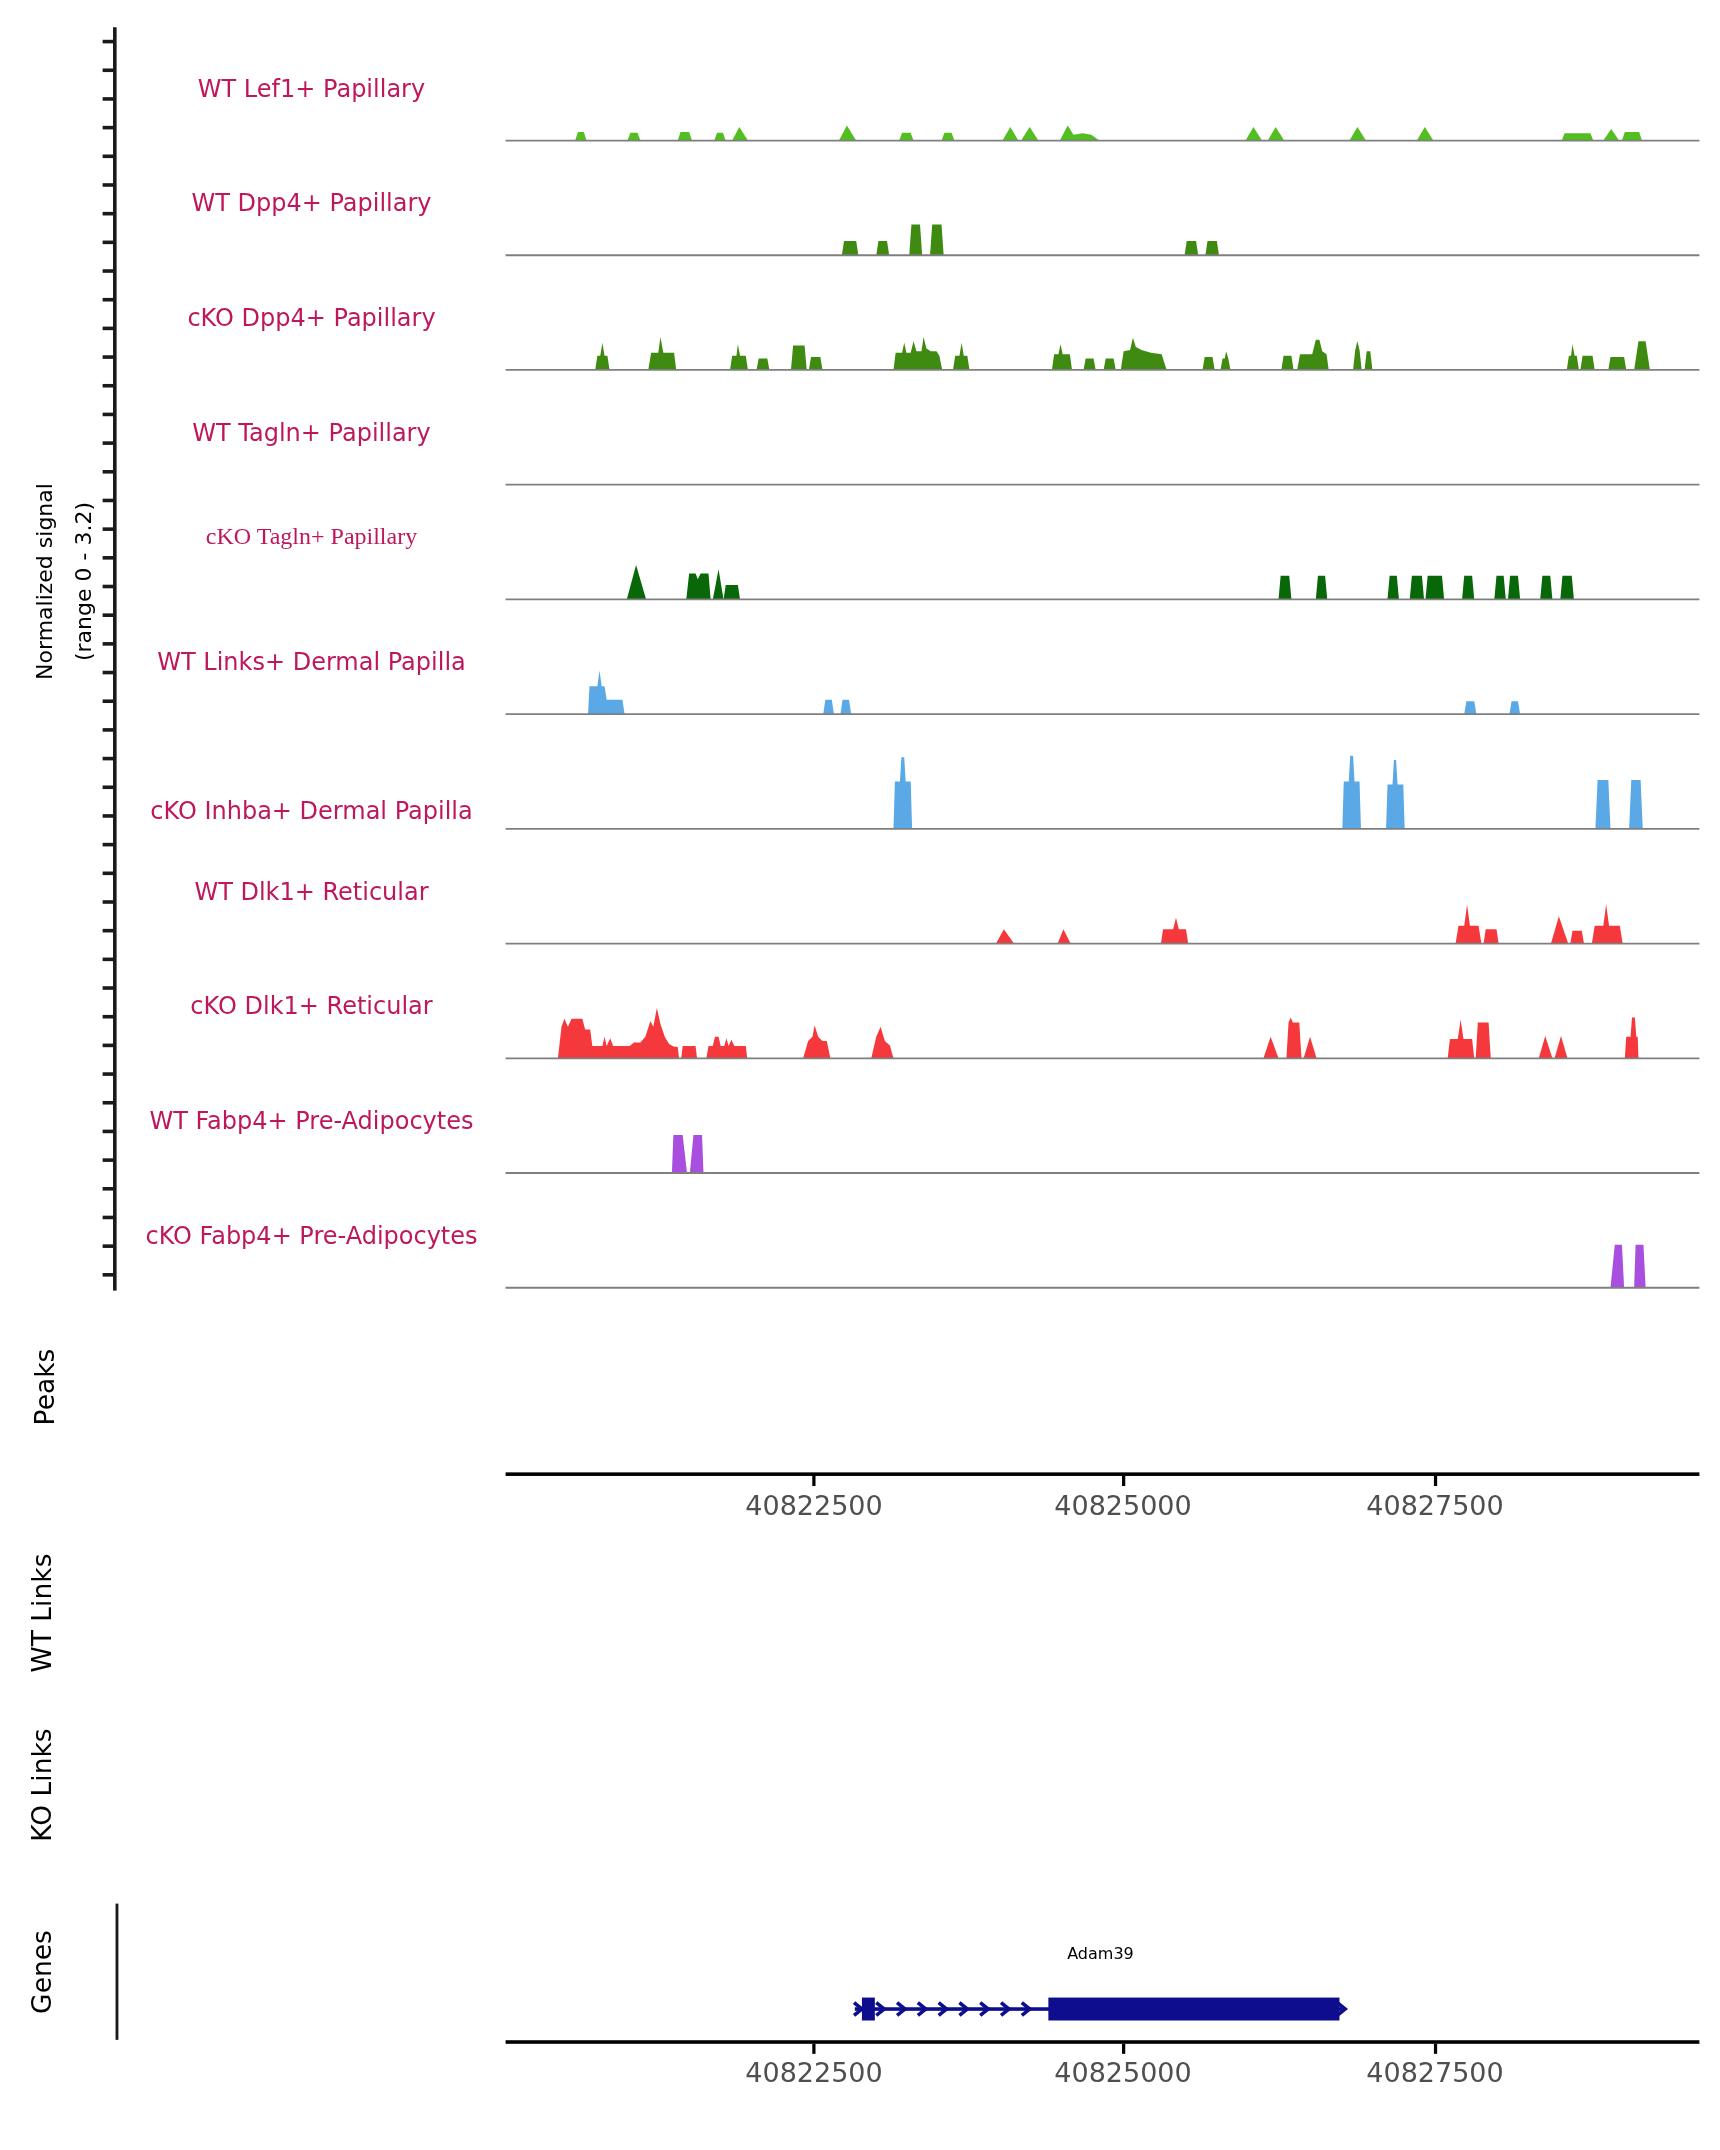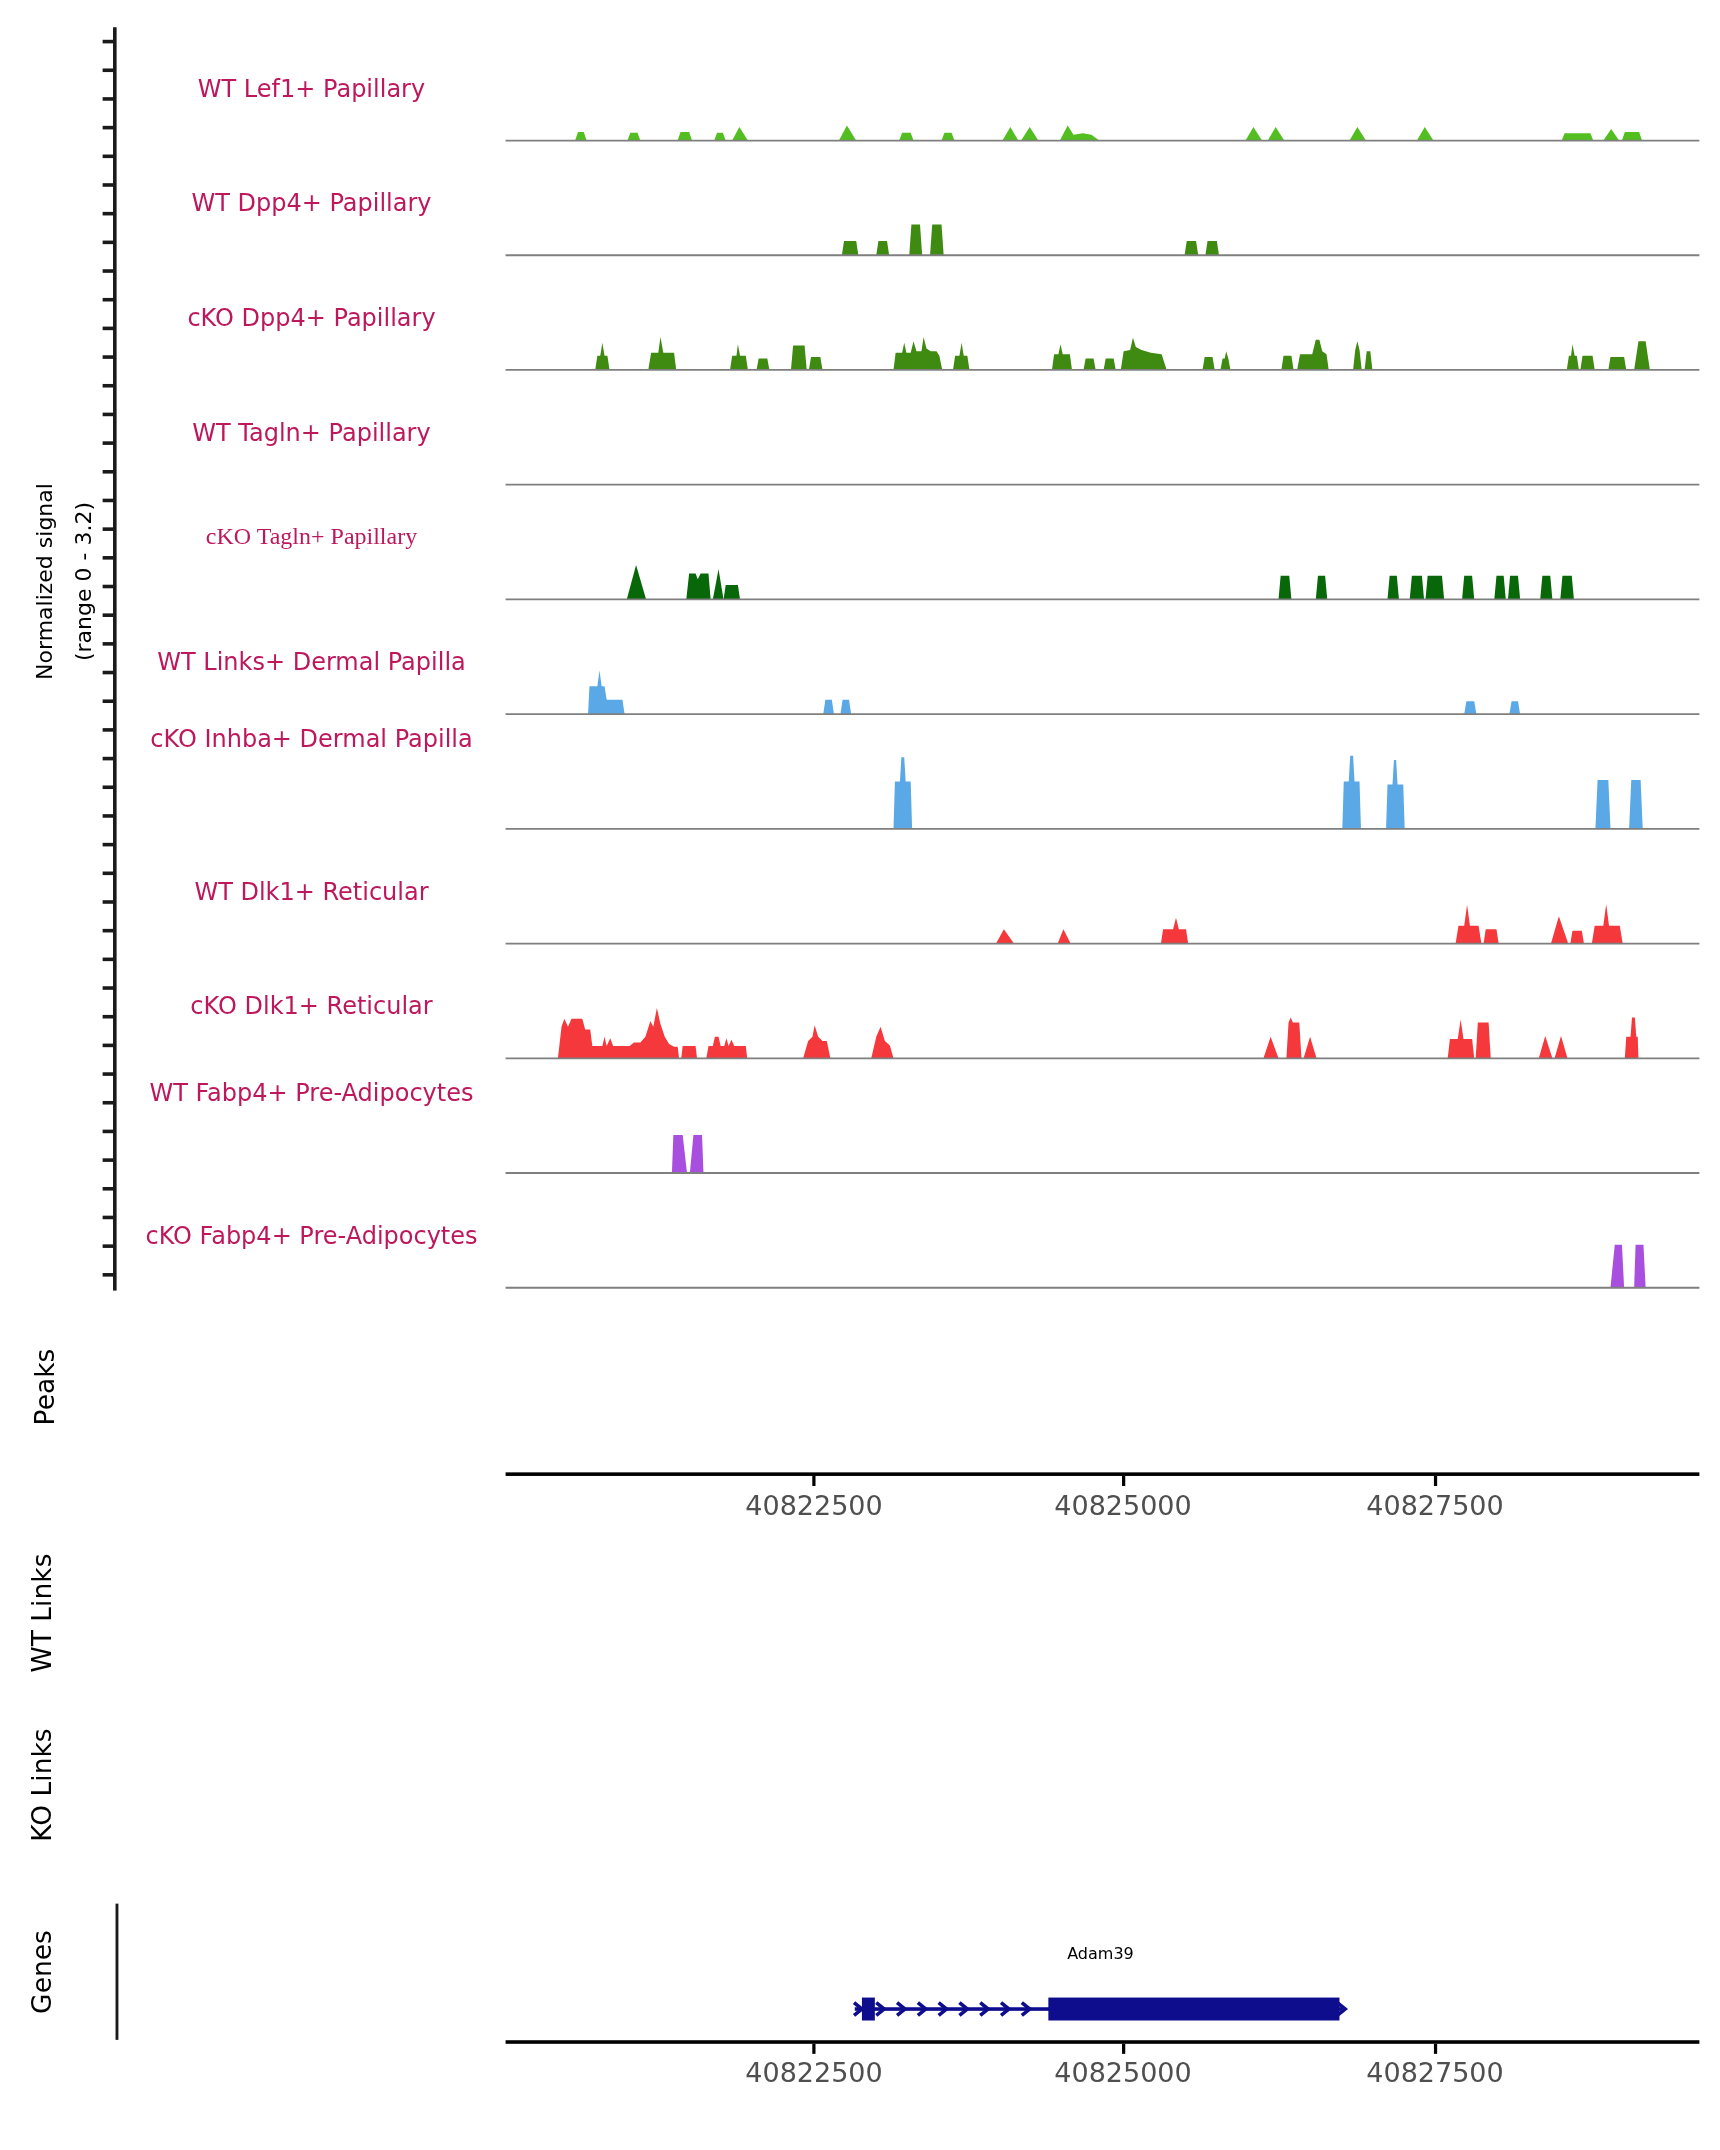--- a/index.html
+++ b/index.html
@@ -206,24 +206,24 @@
 
   <div class="gene-label">Adam39</div>
 
   <div id="labels-root">
       <div class="track-label" style="top: 72px;">WT Lef1+ Papillary</div>
       <div class="track-label" style="top: 186px;">WT Dpp4+ Papillary</div>
       <div class="track-label" style="top: 301px;">cKO Dpp4+ Papillary</div>
       <div class="track-label" style="top: 416px;">WT Tagln+ Papillary</div>
       <div class="track-label" style="top: 519px; font-family: Liberation Serif, serif;">cKO Tagln+ Papillary</div>
       <div class="track-label" style="top: 645px;">WT Links+ Dermal Papilla</div>
-      <div class="track-label" style="top: 722px;">cKO Inhba+ Dermal Papilla</div>
+      <div class="track-label" style="top: 794px;">cKO Inhba+ Dermal Papilla</div>
       <div class="track-label" style="top: 875px;">WT Dlk1+ Reticular</div>
       <div class="track-label" style="top: 989px;">cKO Dlk1+ Reticular</div>
-      <div class="track-label" style="top: 1076px;">WT Fabp4+ Pre-Adipocytes</div>
+      <div class="track-label" style="top: 1104px;">WT Fabp4+ Pre-Adipocytes</div>
       <div class="track-label" style="top: 1219px;">cKO Fabp4+ Pre-Adipocytes</div>
       <div class="section-label" style="left: -77px; top: 1371px;">Peaks</div>
       <div class="section-label" style="left: -80px; top: 1597px;">WT Links</div>
       <div class="section-label" style="left: -80px; top: 1769px;">KO Links</div>
       <div class="section-label" style="left: -80px; top: 1956px;">Genes</div>
       <div class="xtick-label" style="left: 728px; top: 1490px;">40822500</div>
       <div class="xtick-label" style="left: 1037px; top: 1490px;">40825000</div>
       <div class="xtick-label" style="left: 1349px; top: 1490px;">40827500</div>
       <div class="xtick-label" style="left: 728px; top: 2057px;">40822500</div>
       <div class="xtick-label" style="left: 1037px; top: 2057px;">40825000</div>

